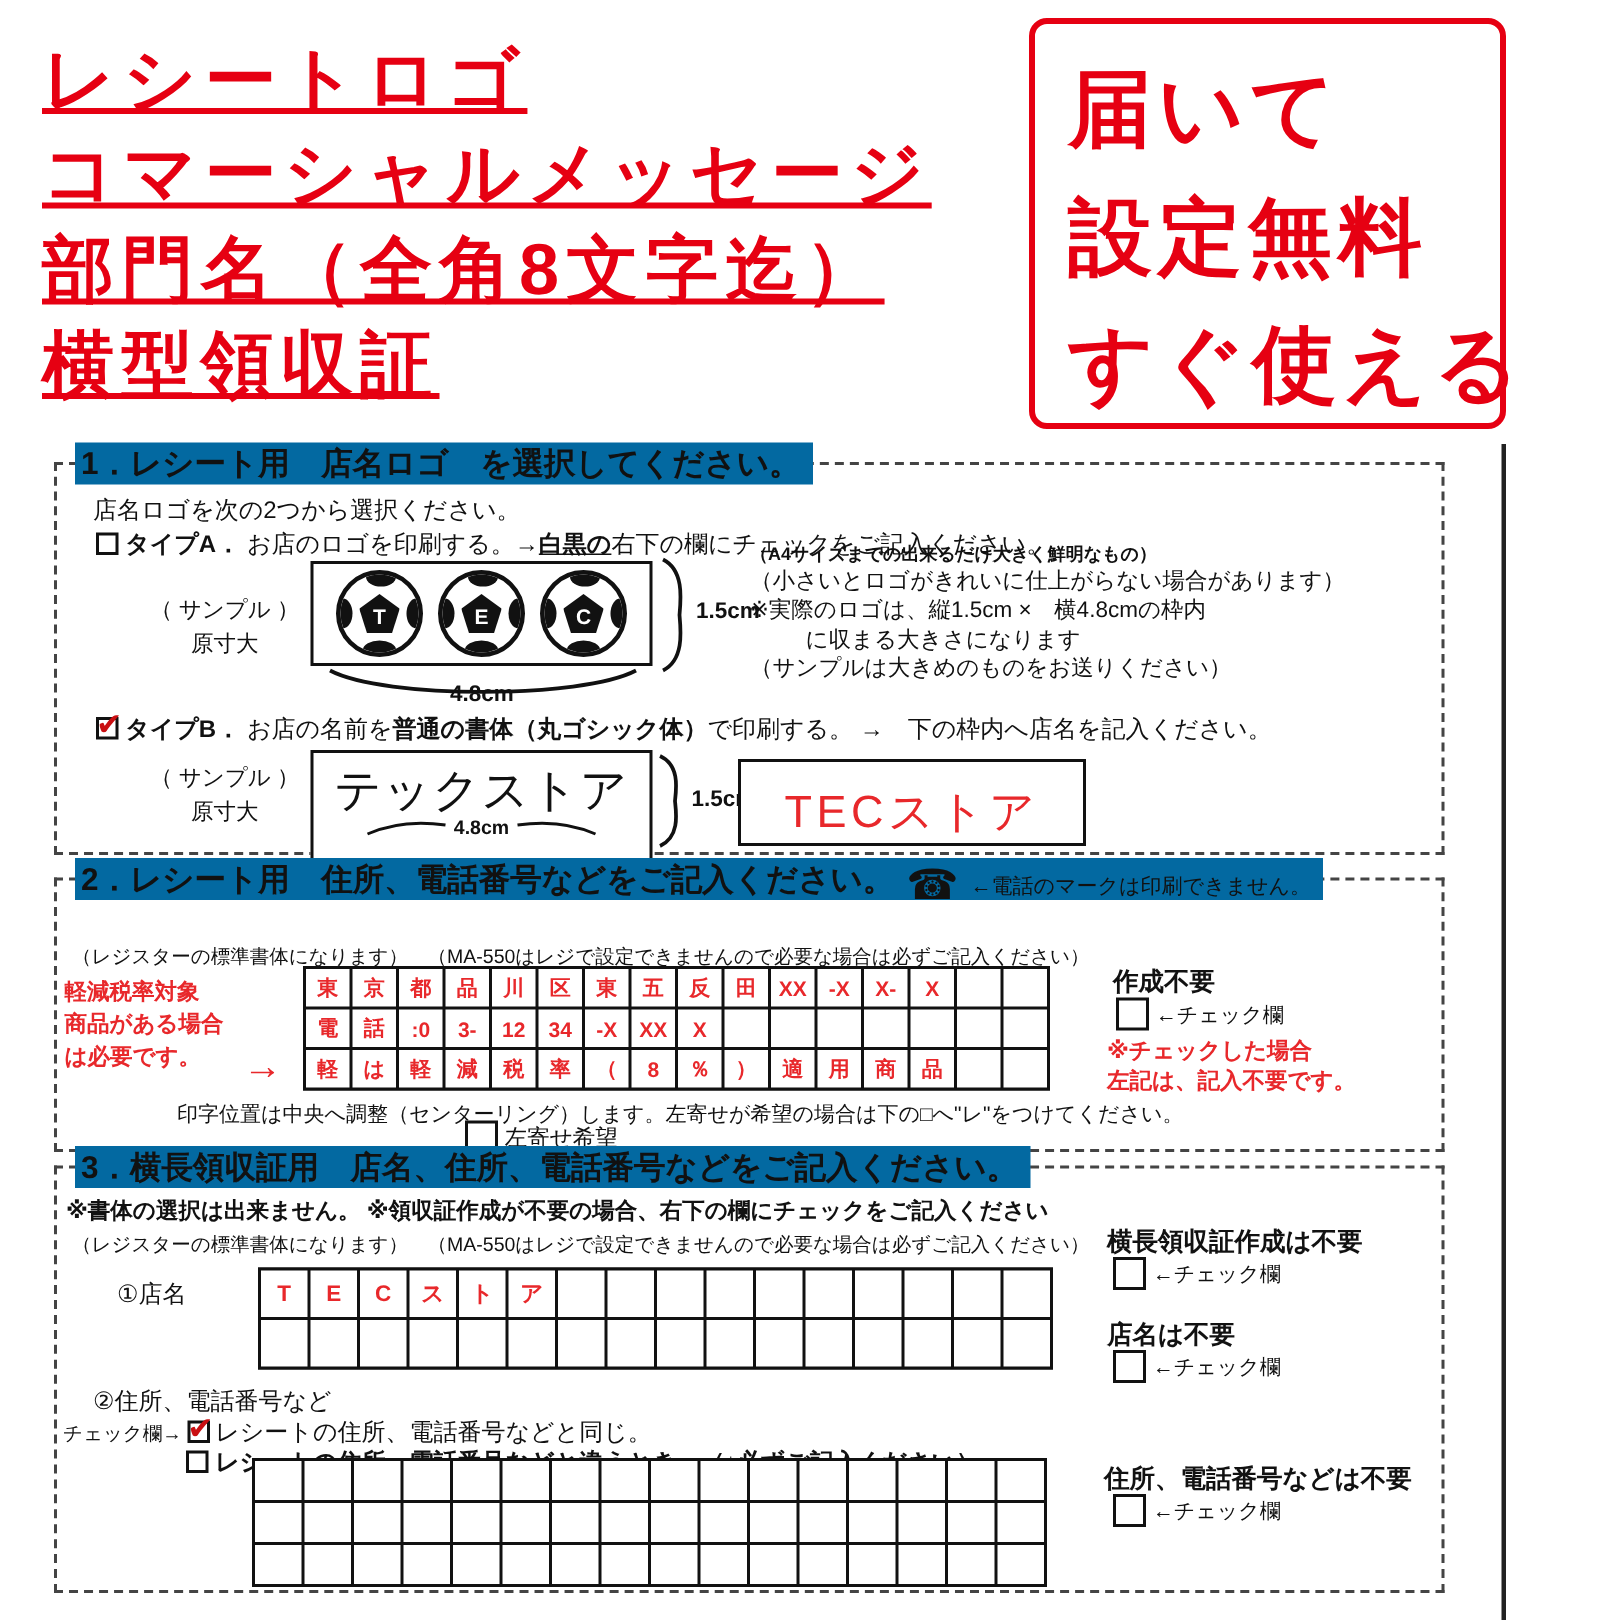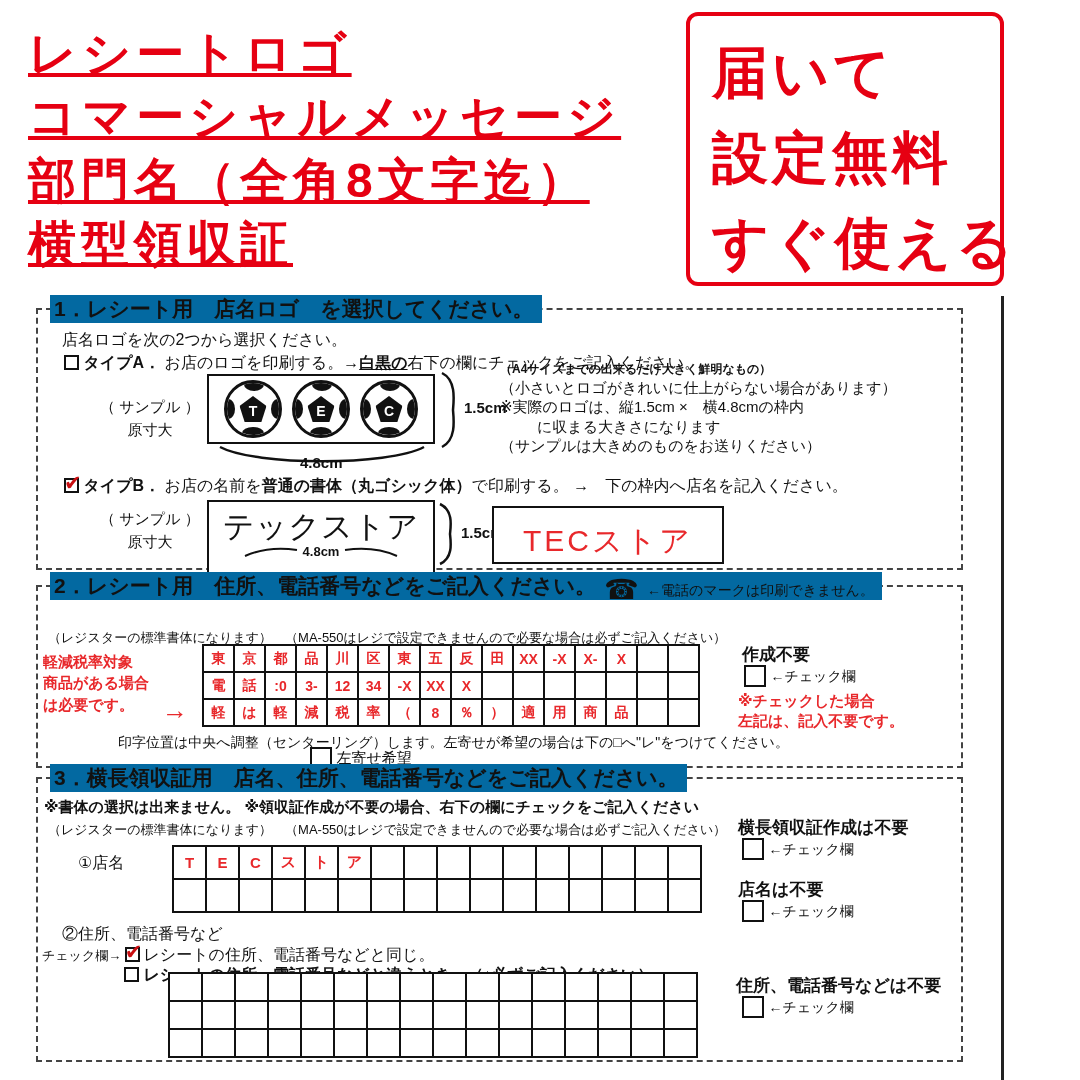--- a/index.html
+++ b/index.html
@@ -342,21 +342,21 @@
         <div class="cell"></div>
         <div class="cell"></div>
       </div>
 
     <div class="abs b nw" style="left:700px;top:99px;font-size:17px;">店名は不要</div>
     <div class="abs" style="left:704px;top:121px;">
       <span class="cb cb-lg"></span>
       <span class="t14" style="vertical-align:4px;">←チェック欄</span>
     </div>
 
-    <div class="abs t16 nw" style="left:24px;top:145px;font-family:Liberation Mono, monospace;">②住所、電話番号など</div>
+    <div class="abs t16 nw" style="left:24px;top:145px;">②住所、電話番号など</div>
 
     <div class="abs t13 nw" style="left:4px;top:166px;">
       <span>チェック欄→</span>
       <span class="cb cb-sm checked"></span>
       <span class="t16">レシートの住所、電話番号などと同じ。</span>
     </div>
     <div class="abs nw" style="left:86px;top:186px;">
       <span class="cb cb-sm"></span>
       <span class="t16 b">レシートの住所、電話番号などと違うとき。（↓必ずご記入ください）</span>
     </div>

